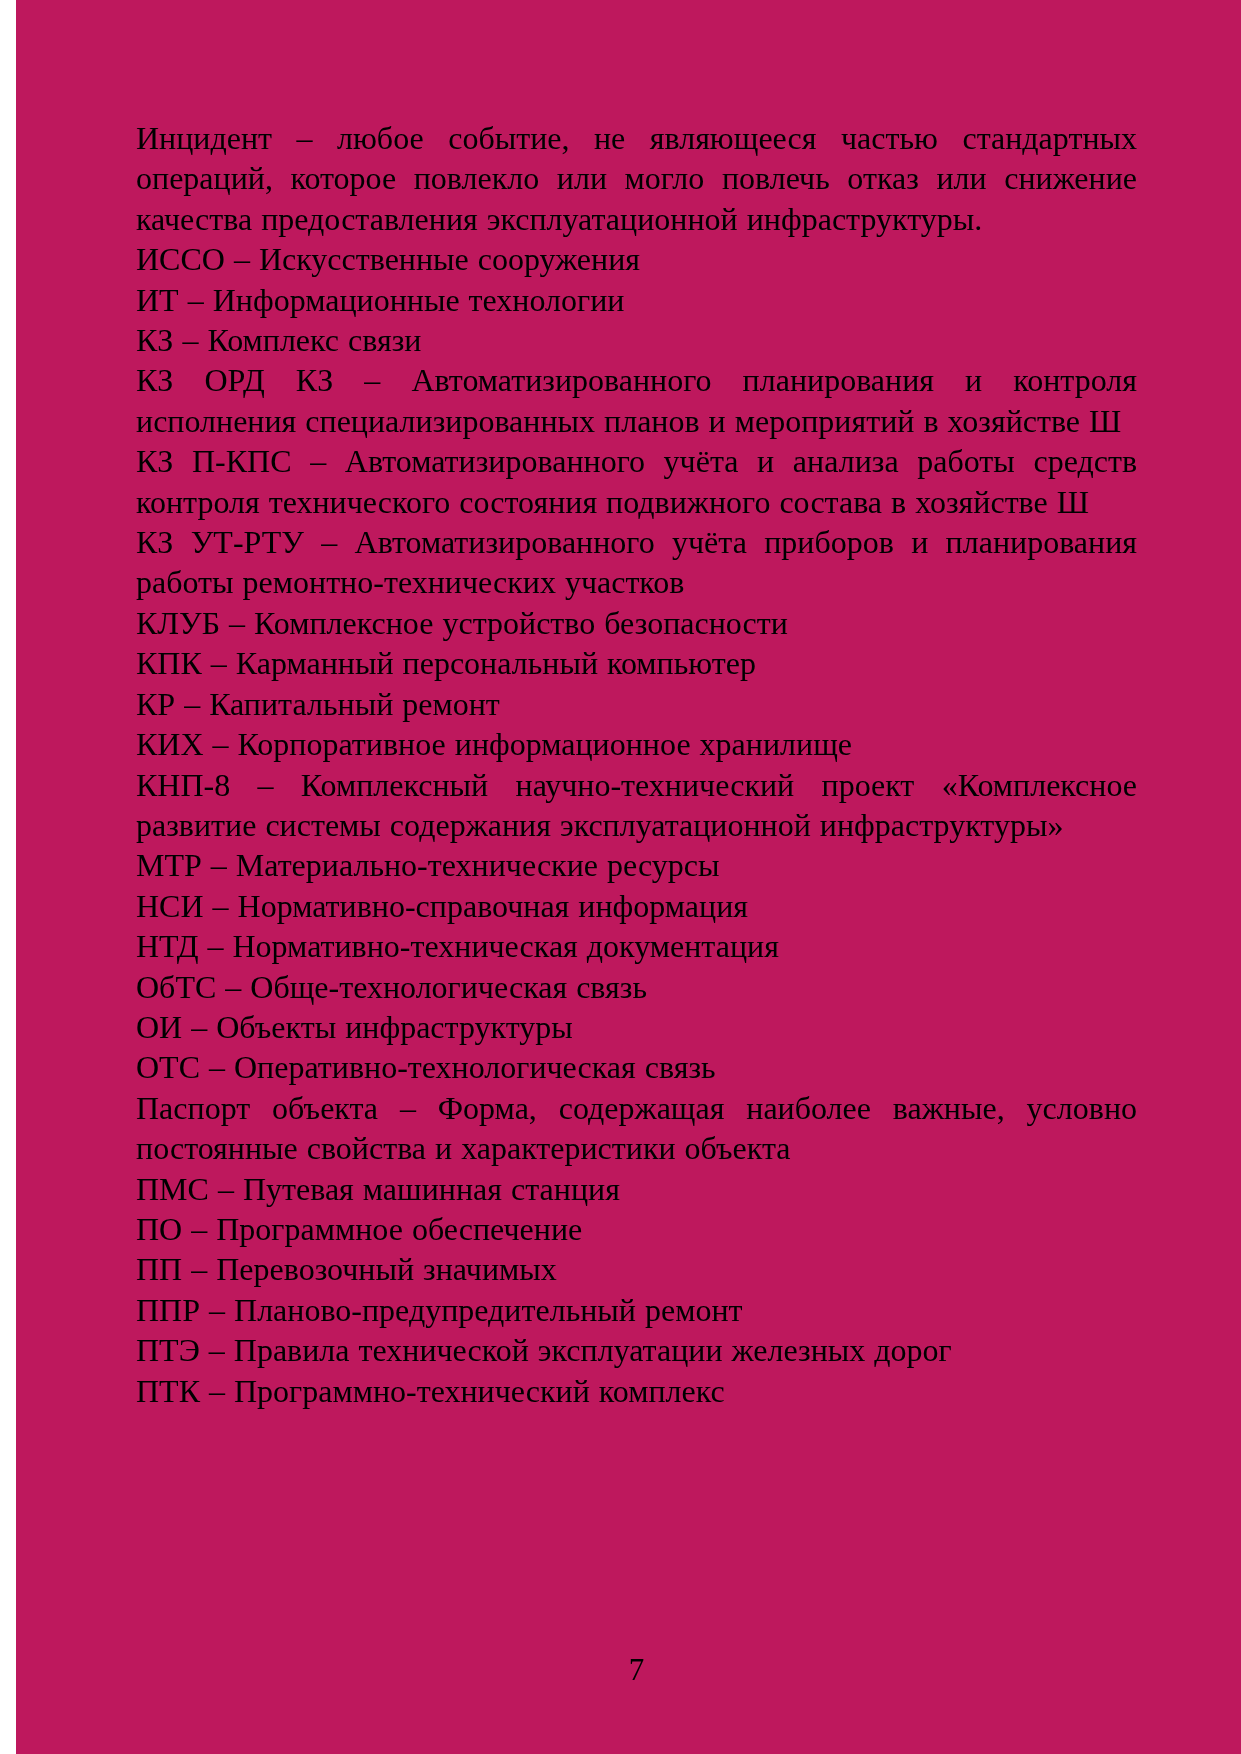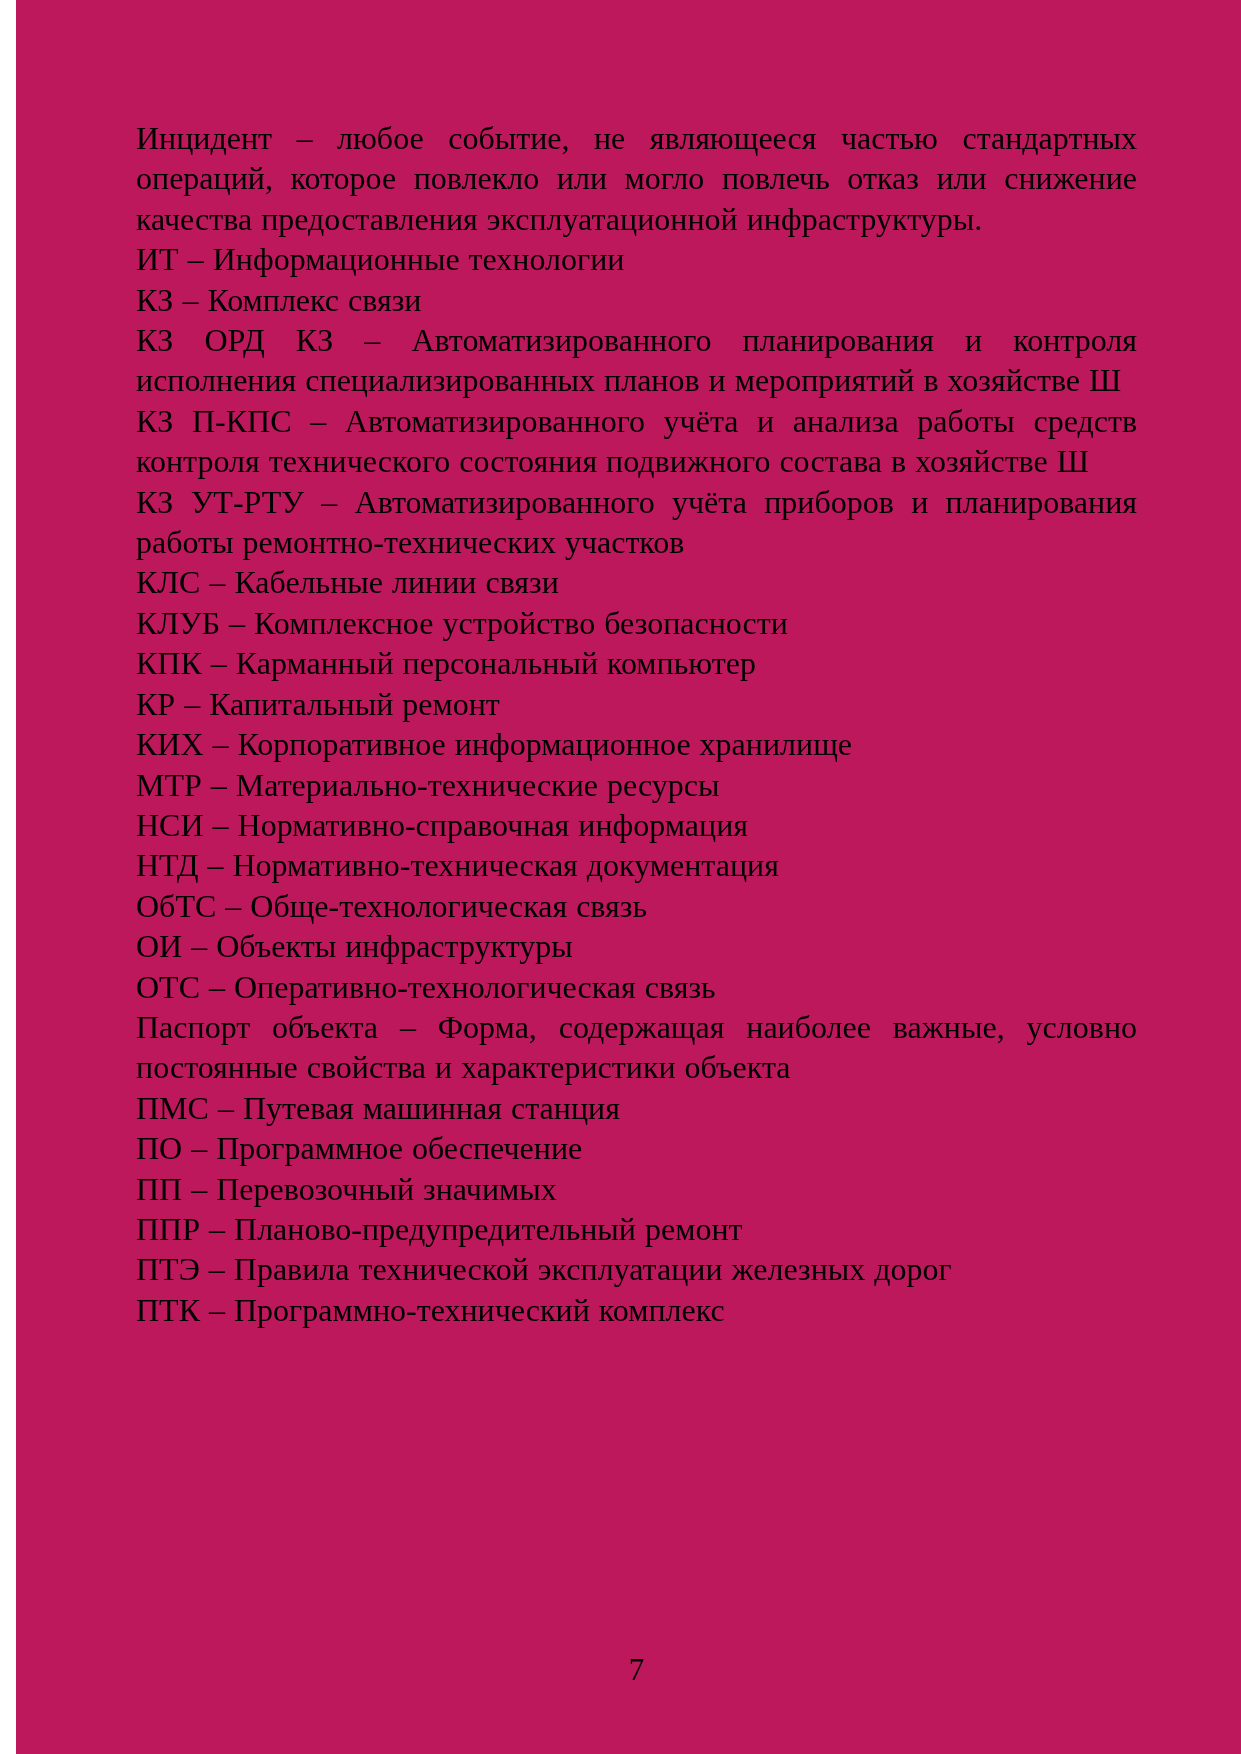--- a/index.html
+++ b/index.html
@@ -46,30 +46,31 @@
     line-height: 40px;
   }
 </style>
 </head>
 <body>
 
 <div class="page">
 
   <div class="definitions-list">
     <p class="entry">Инцидент – любое событие, не являющееся частью стандартных операций, которое повлекло или могло повлечь отказ или снижение качества предоставления эксплуатационной инфраструктуры.</p>
+    <p class="entry">ИССО – Искусственные сооружения</p>
     <p class="entry">ИТ – Информационные технологии</p>
     <p class="entry">КЗ – Комплекс связи</p>
     <p class="entry">КЗ ОРД КЗ – Автоматизированного планирования и контроля исполнения специализированных планов и мероприятий в хозяйстве Ш</p>
     <p class="entry">КЗ П-КПС – Автоматизированного учёта и анализа работы средств контроля технического состояния подвижного состава в хозяйстве Ш</p>
     <p class="entry">КЗ УТ-РТУ – Автоматизированного учёта приборов и планирования работы ремонтно-технических участков</p>
-    <p class="entry">КЛС – Кабельные линии связи</p>
     <p class="entry">КЛУБ – Комплексное устройство безопасности</p>
     <p class="entry">КПК – Карманный персональный компьютер</p>
     <p class="entry">КР – Капитальный ремонт</p>
     <p class="entry">КИХ – Корпоративное информационное хранилище</p>
+    <p class="entry">КНП-8 – Комплексный научно-технический проект «Комплексное развитие системы содержания эксплуатационной инфраструктуры»</p>
     <p class="entry">МТР – Материально-технические ресурсы</p>
     <p class="entry">НСИ – Нормативно-справочная информация</p>
     <p class="entry">НТД – Нормативно-техническая документация</p>
     <p class="entry">ОбТС – Обще-технологическая связь</p>
     <p class="entry">ОИ – Объекты инфраструктуры</p>
     <p class="entry">ОТС – Оперативно-технологическая связь</p>
     <p class="entry">Паспорт объекта – Форма, содержащая наиболее важные, условно постоянные свойства и характеристики объекта</p>
     <p class="entry">ПМС – Путевая машинная станция</p>
     <p class="entry">ПО – Программное обеспечение</p>
     <p class="entry">ПП – Перевозочный значимых</p>

